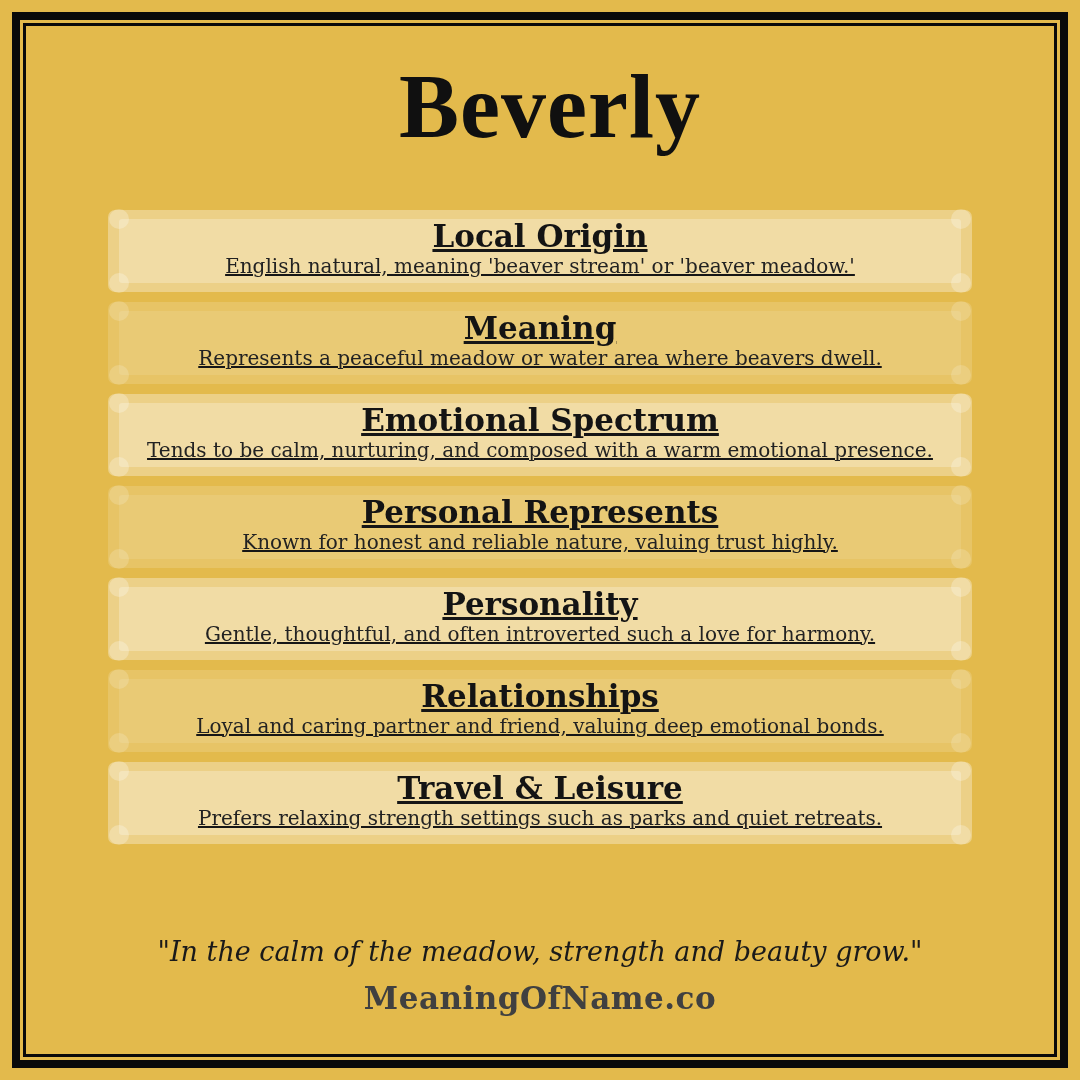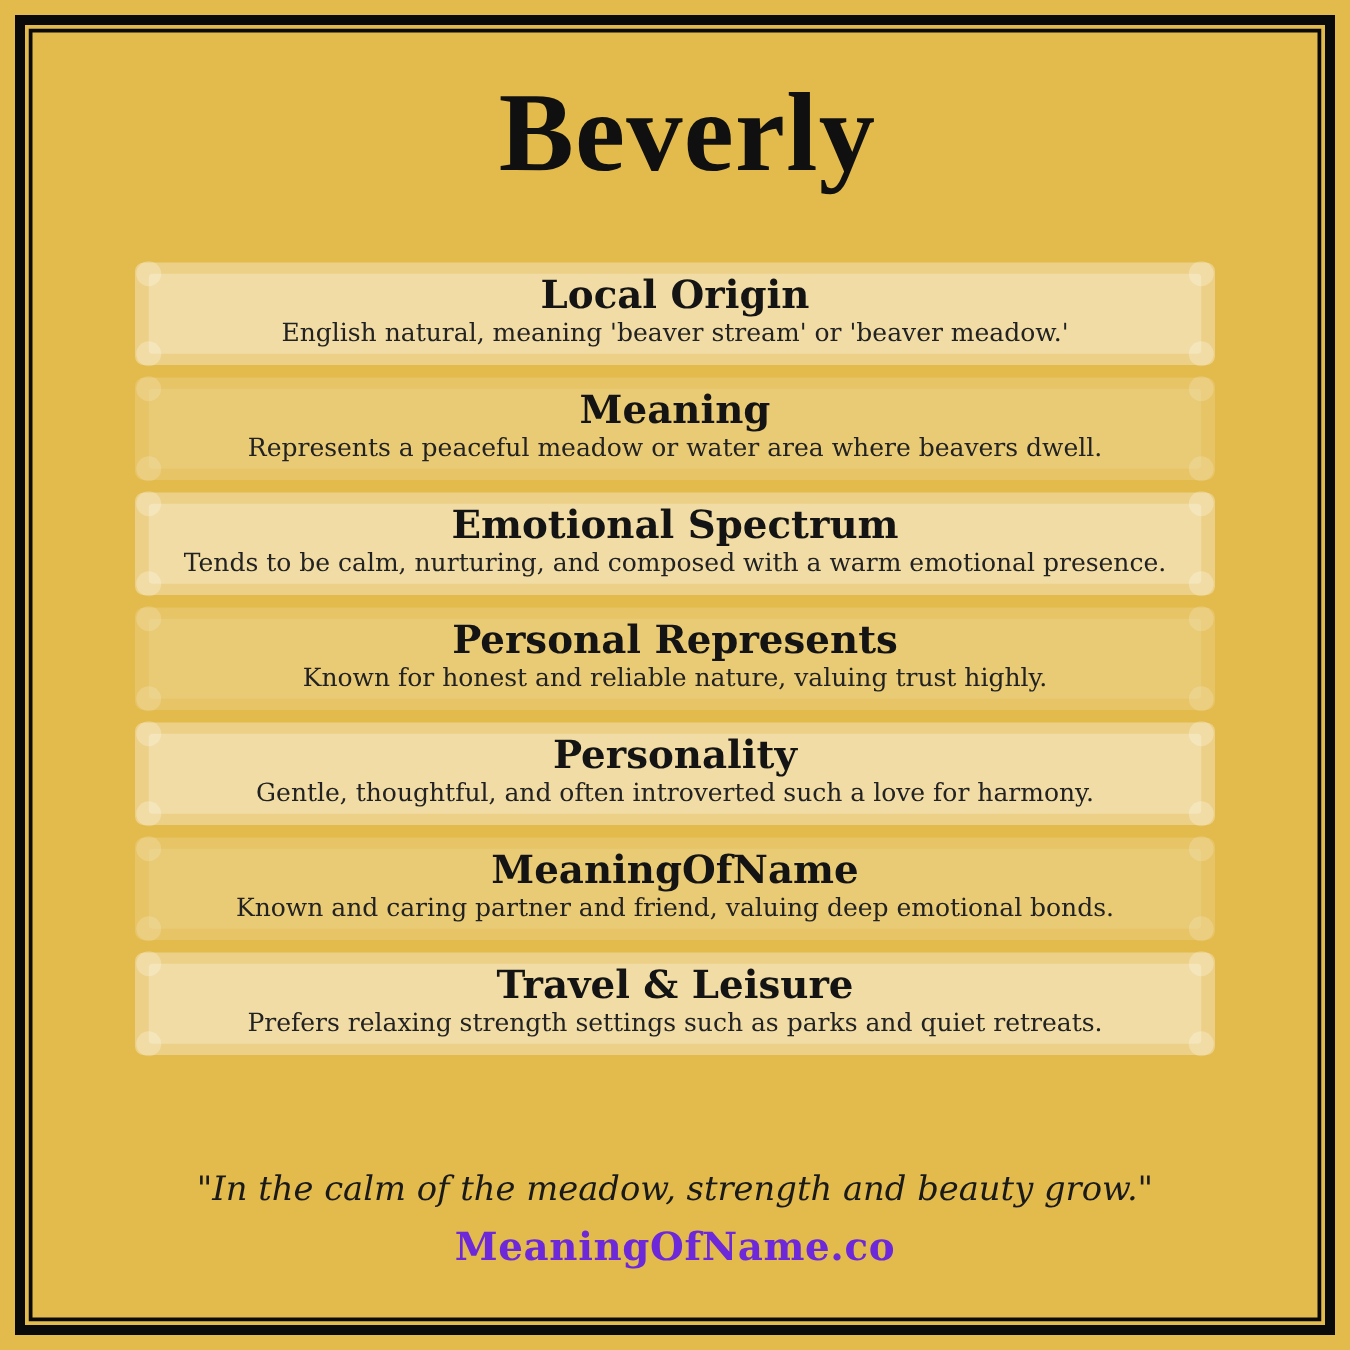--- a/index.html
+++ b/index.html
@@ -84,20 +84,21 @@
   .dot.bl { left: -10px; bottom: -10px; }
   .dot.br { right: -10px; bottom: -10px; }
   .card-text {
     position: absolute;
     inset: 9px 11px;
     display: flex;
     flex-direction: column;
     align-items: center;
     text-align: left;
     padding-top: 1px;
+    text-decoration: underline;
   }
   .card-title {
     margin: 0;
     font-size: 31px;
     line-height: 1.05;
     font-weight: 700;
     color: #141414;
   }
   .card-desc {
     margin: 2px 0 0 0;
@@ -117,21 +118,21 @@
   }
   .site {
     position: absolute;
     top: 980px;
     left: 0;
     width: 100%;
     text-align: center;
     font-weight: 700;
     font-size: 31px;
     letter-spacing: 0.5px;
-    color: #6d28d9;
+    color: #404040;
   }
 </style>
 </head>
 <body>
 
 <div class="canvas" style="--bg: #e3ba4c; --frame: #0a0a0a;">
   <div class="frame-outer"></div>
   <div class="frame-inner"></div>
 
   <h1 class="title">Beverly</h1>
@@ -204,22 +205,22 @@
     </div>
 
     <div class="card">
       <div class="card-plate">
         <span class="dot tl"></span>
         <span class="dot tr"></span>
         <span class="dot bl"></span>
         <span class="dot br"></span>
       </div>
       <div class="card-text">
-        <h2 class="card-title">MeaningOfName</h2>
-        <p class="card-desc">Known and caring partner and friend, valuing deep emotional bonds.</p>
+        <h2 class="card-title">Relationships</h2>
+        <p class="card-desc">Loyal and caring partner and friend, valuing deep emotional bonds.</p>
       </div>
     </div>
 
     <div class="card">
       <div class="card-plate">
         <span class="dot tl"></span>
         <span class="dot tr"></span>
         <span class="dot bl"></span>
         <span class="dot br"></span>
       </div>

